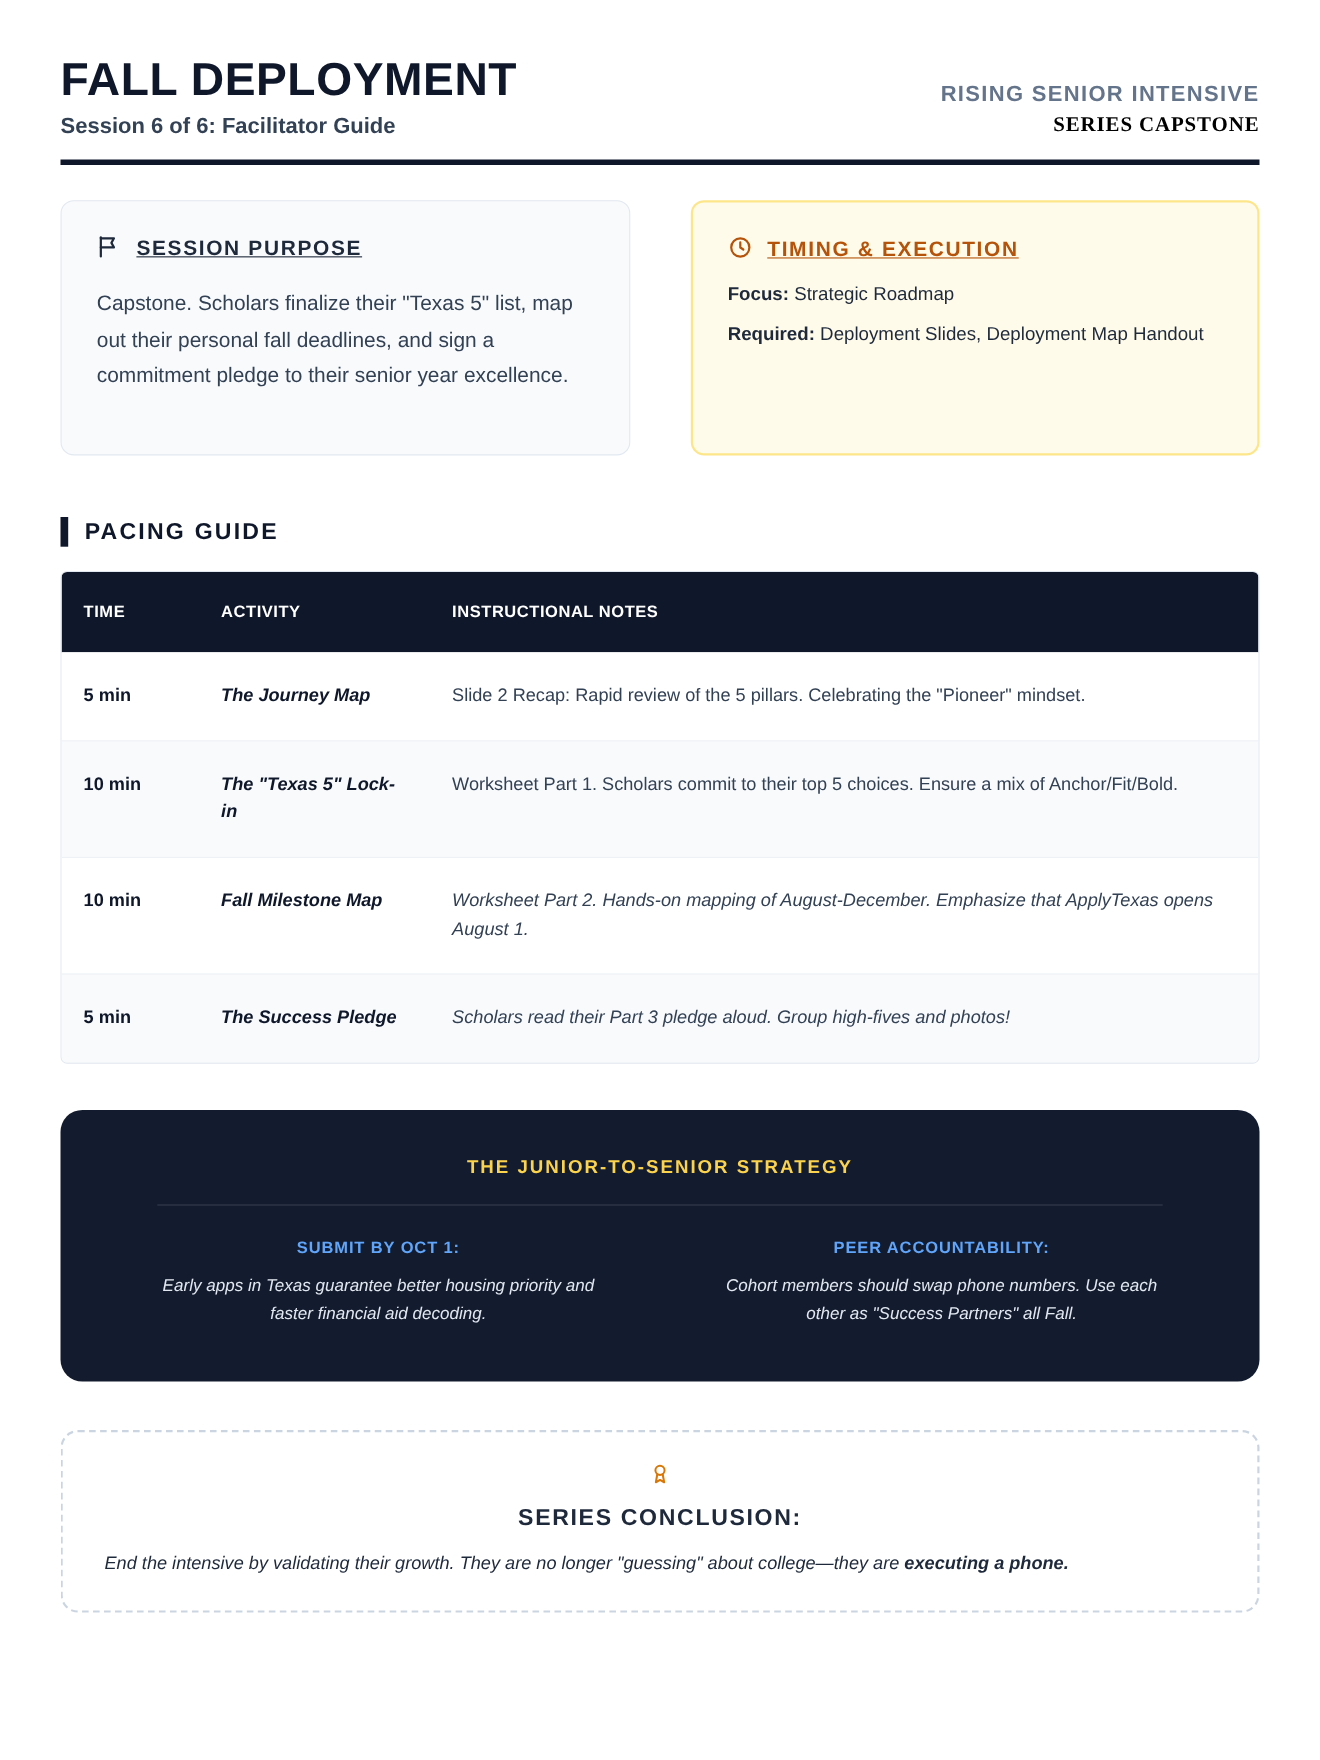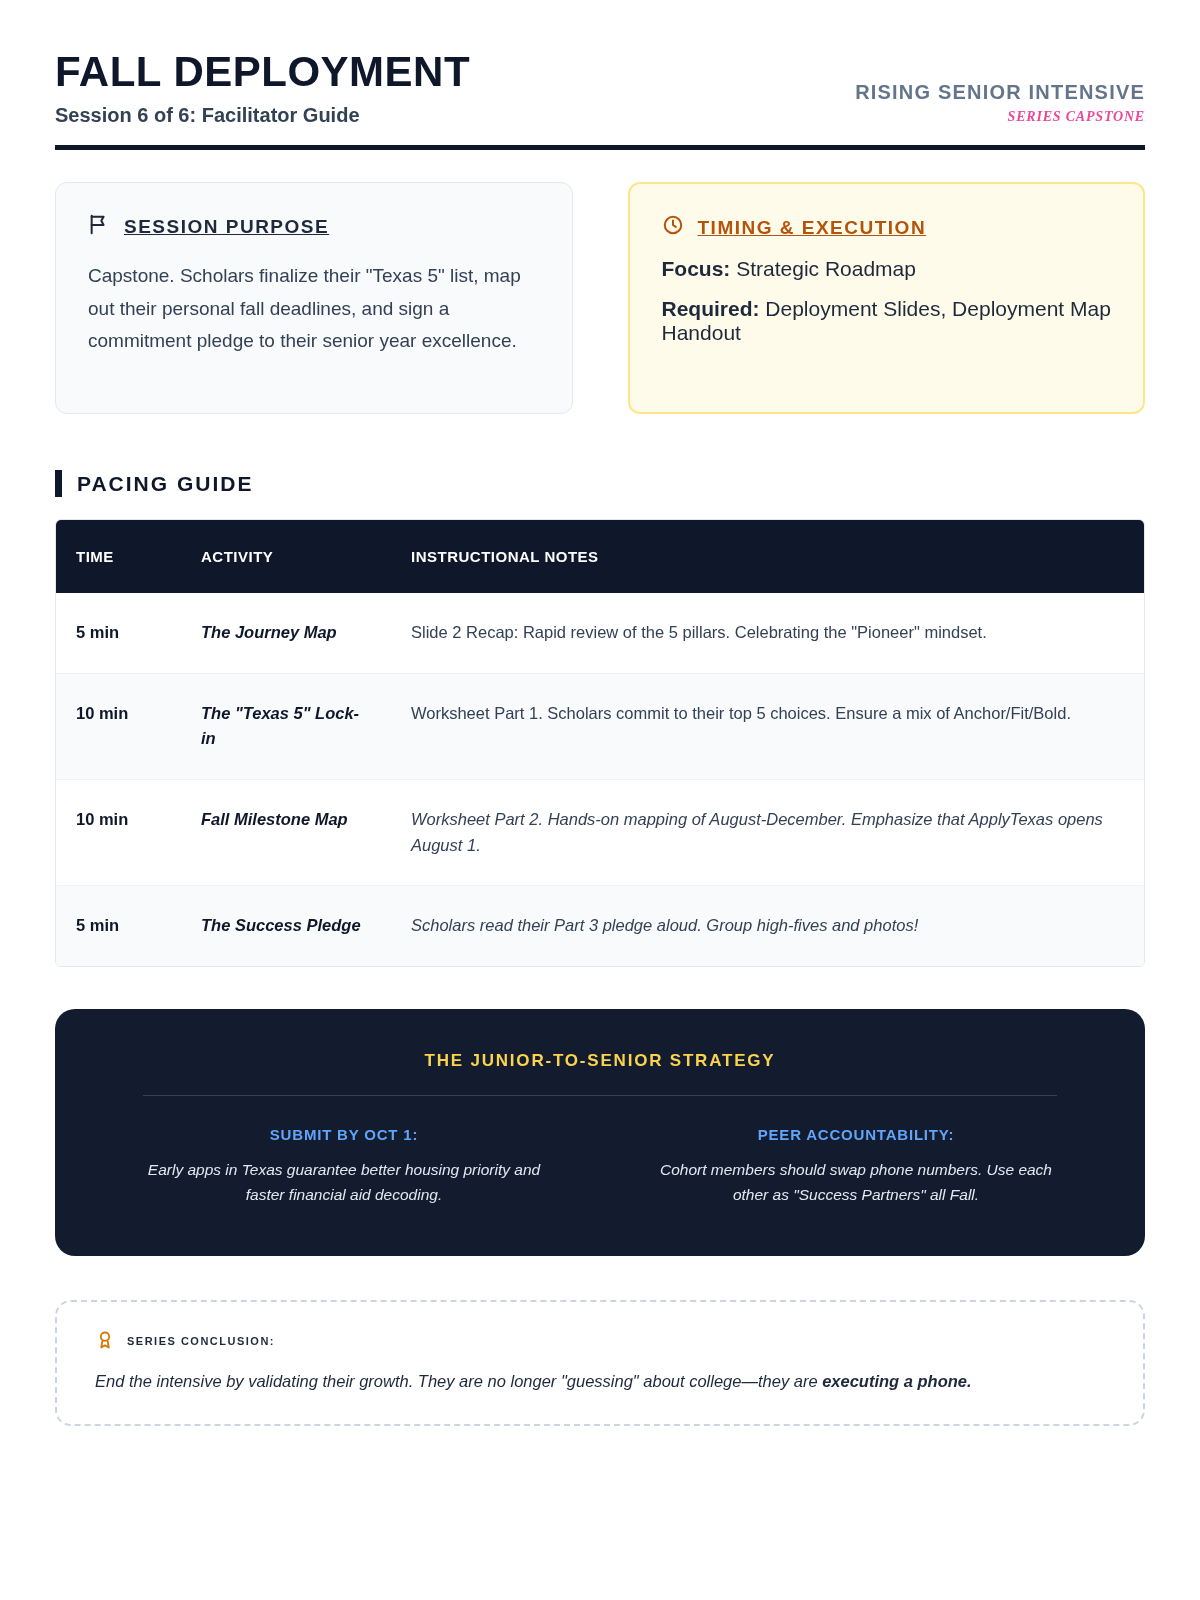--- a/index.html
+++ b/index.html
@@ -36,25 +36,24 @@
   .header-right { text-align: right; padding-bottom: 2px; }
   .program {
     font-size: 20px;
     font-weight: 700;
     letter-spacing: 1.2px;
     color: #64748b;
   }
   .series {
     margin-top: 5px;
     font-family: "Liberation Serif", serif;
-    font-style: italic;
     font-weight: 700;
-    font-size: 14px;
+    font-size: 19px;
     letter-spacing: 0.8px;
-    color: #ec4899;
+    color: #000000;
   }
 
   
   .cards-row {
     display: grid;
     grid-template-columns: 1fr 1fr;
     gap: 55px;
     margin-top: 32px;
   }
   .card {
@@ -83,21 +82,21 @@
   .card-timing .card-head { color: #b45309; }
   .card-head svg { flex: 0 0 auto; }
   .purpose-body {
     margin-top: 20px;
     font-size: 19px;
     line-height: 1.72;
     color: #334155;
   }
   .timing-line {
     margin-top: 16px;
-    font-size: 21px;
+    font-size: 17px;
     color: #1e293b;
   }
   .timing-line .lbl { font-weight: 700; }
 
   
   .section-head {
     display: flex;
     align-items: center;
     gap: 15px;
     margin-top: 56px;
@@ -189,24 +188,25 @@
   .conclusion {
     margin-top: 44px;
     border: 2px dashed #cbd5e1;
     border-radius: 16px;
     padding: 28px 38px 30px 38px;
   }
   .conclusion-head {
     display: flex;
     align-items: center;
     gap: 12px;
-    font-size: 11px;
+    font-size: 21px;
     font-weight: 800;
     letter-spacing: 1.5px;
     color: #1e293b;
+    flex-direction: column;
   }
   .conclusion-text {
     margin-top: 16px;
     font-size: 16.5px;
     font-style: italic;
     line-height: 1.6;
     color: #1e293b;
   }
   .conclusion-text .bold { font-weight: 700; }
 </style>

